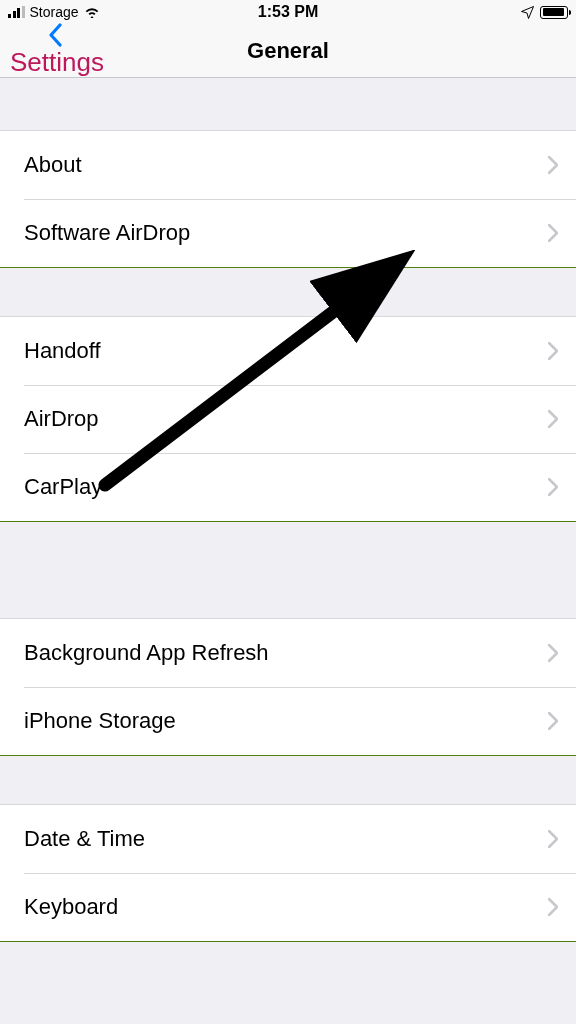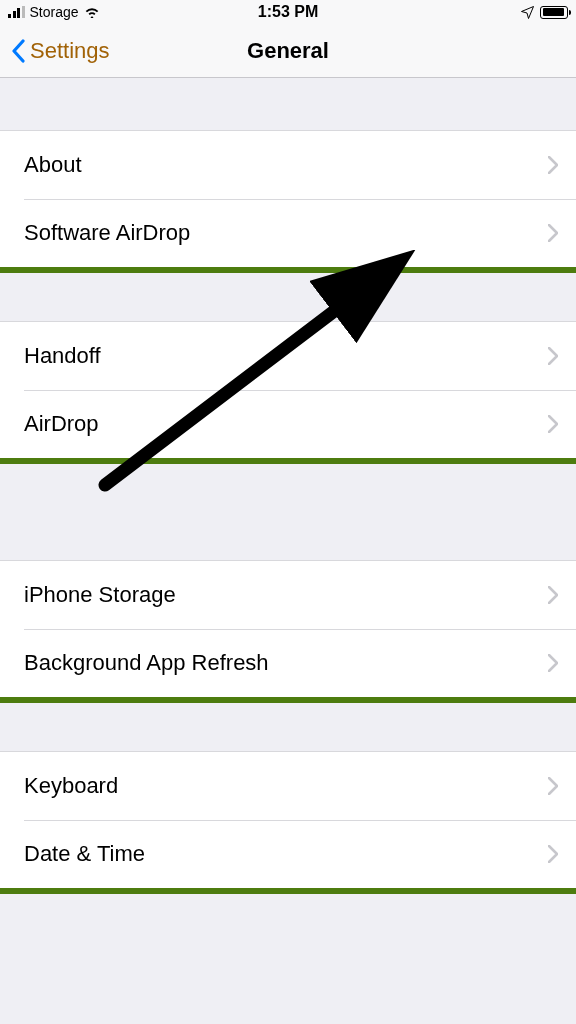--- a/index.html
+++ b/index.html
@@ -98,24 +98,25 @@
       background: #f8f8f9;
       border-bottom: 1px solid #c8c7cc;
       display: flex;
       align-items: center;
       position: relative;
       padding: 0 10px;
     }
     .back-button {
       display: flex;
       align-items: center;
-      color: #a16207;
-      font-size: 22px;
+      color: #be185d;
+      font-size: 26px;
       font-weight: 400;
       cursor: pointer;
+      flex-direction: column;
     }
     .back-chevron {
       width: 16px;
       height: 24px;
       margin-right: 4px;
     }
     .nav-title {
       position: absolute;
       left: 50%;
       transform: translateX(-50%);
@@ -146,21 +147,21 @@
       content: '';
       position: absolute;
       top: 0;
       left: 24px;
       right: 0;
       height: 1px;
       background: #d8d8dc;
     }
     .group {
       border-top: 1px solid #d8d8dc;
-      border-bottom: 6px solid #4d7c0f;
+      border-bottom: 1px solid #4d7c0f;
     }
     .cell-label {
       font-size: 22px;
       color: #000;
       font-weight: 400;
     }
     .disclosure {
       width: 10px;
       height: 18px;
       flex-shrink: 0;
@@ -239,53 +240,59 @@
       <svg class="disclosure" viewBox="0 0 10 18">
           <polyline points="1,1 9,9 1,17" fill="none" stroke="#c7c7cc" stroke-width="2.5" stroke-linecap="round" stroke-linejoin="round"></polyline>
         </svg>
     </div>
     <div class="cell">
       <span class="cell-label">AirDrop</span>
       <svg class="disclosure" viewBox="0 0 10 18">
           <polyline points="1,1 9,9 1,17" fill="none" stroke="#c7c7cc" stroke-width="2.5" stroke-linecap="round" stroke-linejoin="round"></polyline>
         </svg>
     </div>
+    <div class="cell">
+      <span class="cell-label">CarPlay</span>
+      <svg class="disclosure" viewBox="0 0 10 18">
+          <polyline points="1,1 9,9 1,17" fill="none" stroke="#c7c7cc" stroke-width="2.5" stroke-linecap="round" stroke-linejoin="round"></polyline>
+        </svg>
+    </div>
   </div>
 
   <div class="group-gap"></div>
 
 
   <div class="group-gap"></div>
 
   <div class="group">
     <div class="cell">
+      <span class="cell-label">Background App Refresh</span>
+      <svg class="disclosure" viewBox="0 0 10 18">
+          <polyline points="1,1 9,9 1,17" fill="none" stroke="#c7c7cc" stroke-width="2.5" stroke-linecap="round" stroke-linejoin="round"></polyline>
+        </svg>
+    </div>
+    <div class="cell">
       <span class="cell-label">iPhone Storage</span>
       <svg class="disclosure" viewBox="0 0 10 18">
           <polyline points="1,1 9,9 1,17" fill="none" stroke="#c7c7cc" stroke-width="2.5" stroke-linecap="round" stroke-linejoin="round"></polyline>
         </svg>
     </div>
-    <div class="cell">
-      <span class="cell-label">Background App Refresh</span>
-      <svg class="disclosure" viewBox="0 0 10 18">
-          <polyline points="1,1 9,9 1,17" fill="none" stroke="#c7c7cc" stroke-width="2.5" stroke-linecap="round" stroke-linejoin="round"></polyline>
-        </svg>
-    </div>
   </div>
 
   <div class="group-gap"></div>
 
   <div class="group">
     <div class="cell">
+      <span class="cell-label">Date &amp; Time</span>
+      <svg class="disclosure" viewBox="0 0 10 18">
+          <polyline points="1,1 9,9 1,17" fill="none" stroke="#c7c7cc" stroke-width="2.5" stroke-linecap="round" stroke-linejoin="round"></polyline>
+        </svg>
+    </div>
+    <div class="cell">
       <span class="cell-label">Keyboard</span>
-      <svg class="disclosure" viewBox="0 0 10 18">
-          <polyline points="1,1 9,9 1,17" fill="none" stroke="#c7c7cc" stroke-width="2.5" stroke-linecap="round" stroke-linejoin="round"></polyline>
-        </svg>
-    </div>
-    <div class="cell">
-      <span class="cell-label">Date &amp; Time</span>
       <svg class="disclosure" viewBox="0 0 10 18">
           <polyline points="1,1 9,9 1,17" fill="none" stroke="#c7c7cc" stroke-width="2.5" stroke-linecap="round" stroke-linejoin="round"></polyline>
         </svg>
     </div>
   </div>
 
 </div>
 
 <svg class="arrow-overlay" viewBox="0 0 330 250">
   <defs>

